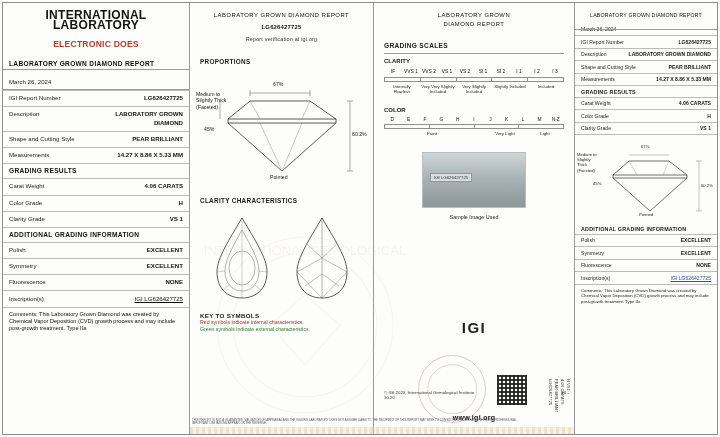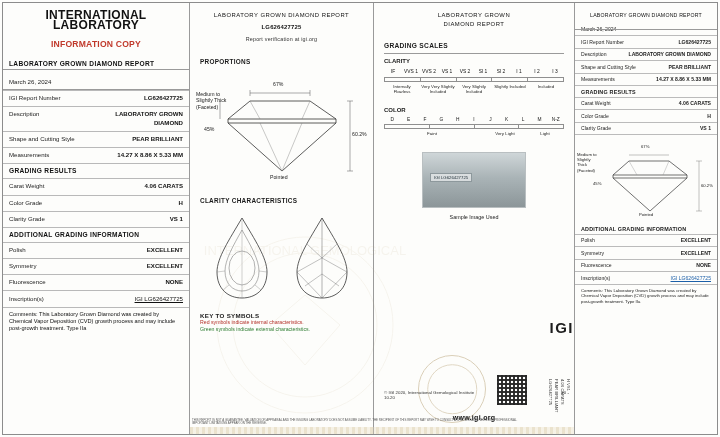--- a/index.html
+++ b/index.html
@@ -255,21 +255,21 @@
   .img-caption {
     text-align: center;
     font-size: 5.4px;
     margin-top: 6px;
     color: #222;
   }
   .igi-logo-wrap {
     position: absolute;
     left: 0; right: 0;
     bottom: 98px;
-    text-align: right;
+    text-align: center;
   }
   .igi-logo-text {
     font-size: 15px;
     font-weight: bold;
     letter-spacing: 1.5px;
     color: #1d1d1d;
     display: inline-block;
     vertical-align: middle;
   }
   .footer-note {
@@ -412,21 +412,21 @@
     <circle cx="165" cy="100" r="72" fill="none" stroke="#b9a477" stroke-width="1"></circle>
     <text x="165" y="30" font-size="13" fill="#b9a477" text-anchor="middle" font-family="Liberation Sans, sans-serif">INTERNATIONAL GEMOLOGICAL</text>
     <polygon points="165,70 200,100 165,140 130,100" fill="none" stroke="#b9a477" stroke-width="1"></polygon>
   </svg>
 
   <div class="panel" id="left-panel">
     <div class="igi-head">
       <div class="l1">INTERNATIONAL</div>
       <div class="l1">LABORATORY</div>
     </div>
-    <div class="elec-copy">INFORMATION COPY</div>
+    <div class="elec-copy">ELECTRONIC DOES</div>
     <div class="hline" style="left:0; top:66px; width:186px;"></div>
     <div class="section-title" style="padding-top:5px;">LABORATORY GROWN DIAMOND REPORT</div>
     <div class="hline" style="left:0; top:86px; width:186px;"></div>
 
     <div style="margin-top:5px;">
       <div class="row">
         <span class="k">March 26, 2024</span>
         <span class="v"></span>
       </div>
       <div class="sep"></div>

